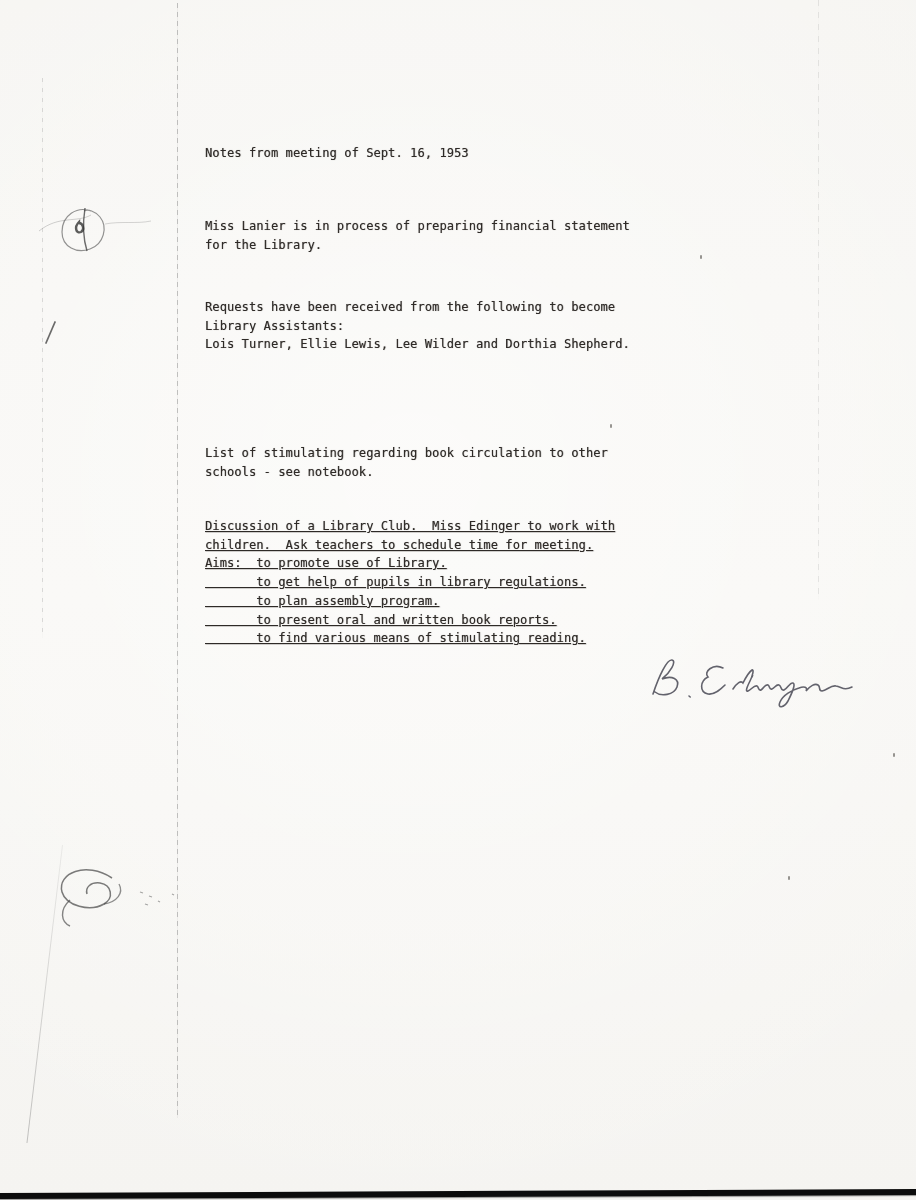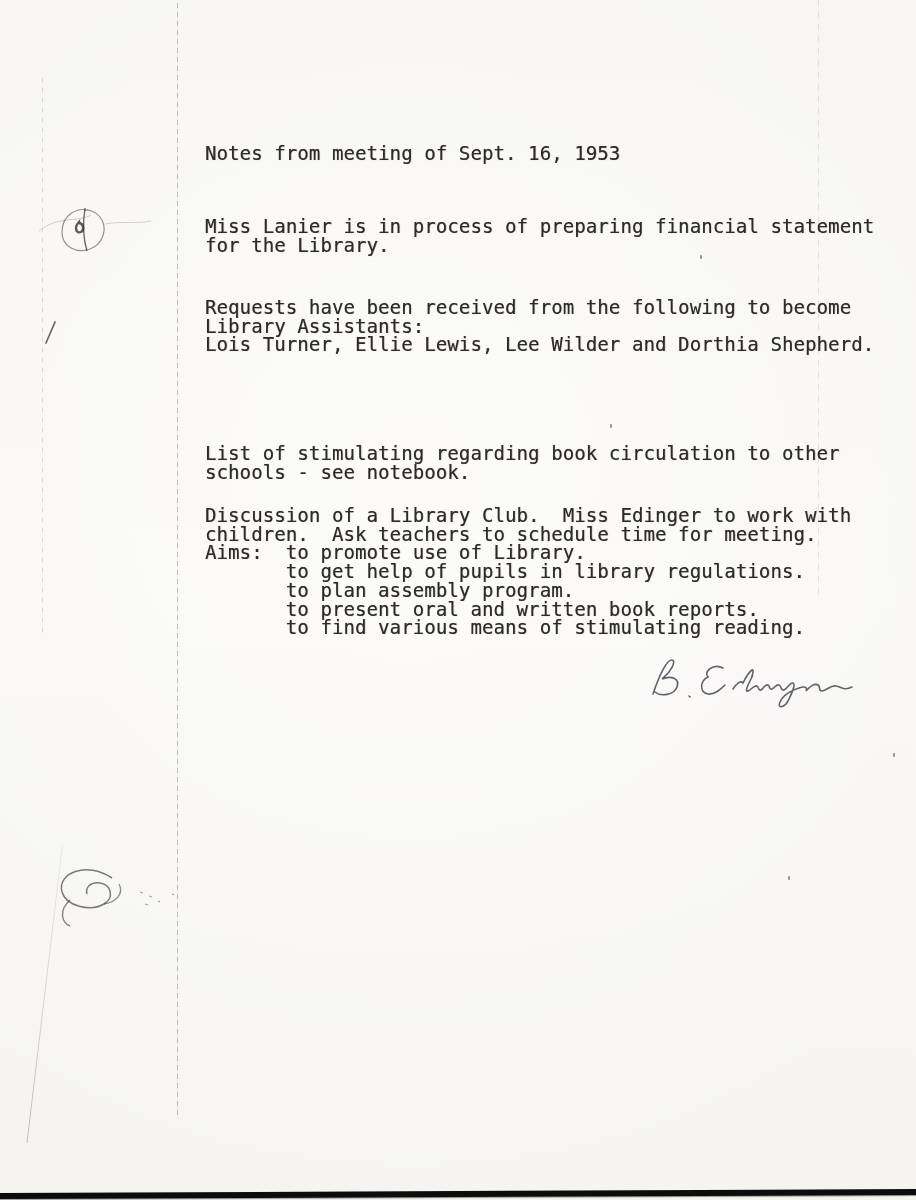--- a/index.html
+++ b/index.html
@@ -15,33 +15,33 @@
       linear-gradient(180deg, #f6f5f2 0%, #f8f7f4 50%, #f5f4f1 100%);
     overflow: hidden;
   }
 
   
   .tw {
     position: absolute;
     left: 205px;
     margin: 0;
     font-family: "DejaVu Sans Mono", monospace;
-    font-size: 19px;
+    font-size: 12px;
     line-height: 18.7px;
     letter-spacing: 0.1px;
     color: #2e2a27;
     text-shadow: 0.4px 0.4px 0.7px rgba(46,42,39,0.55);
     white-space: pre;
   }
   .tw-title { top: 144px; }
   .tw-p1 { top: 217px; }
   .tw-p2 { top: 298px; }
   .tw-p3 { top: 371px; }
   .tw-p4 { top: 444px; }
-  .tw-p5 { top: 506px; }
+  .tw-p5 { top: 517px; text-decoration: underline; }
 
   
   .signature {
     position: absolute;
     left: 643px;
     top: 648px;
     width: 220px;
     height: 75px;
   }
   .signature svg { display: block; width: 100%; height: 100%; }

